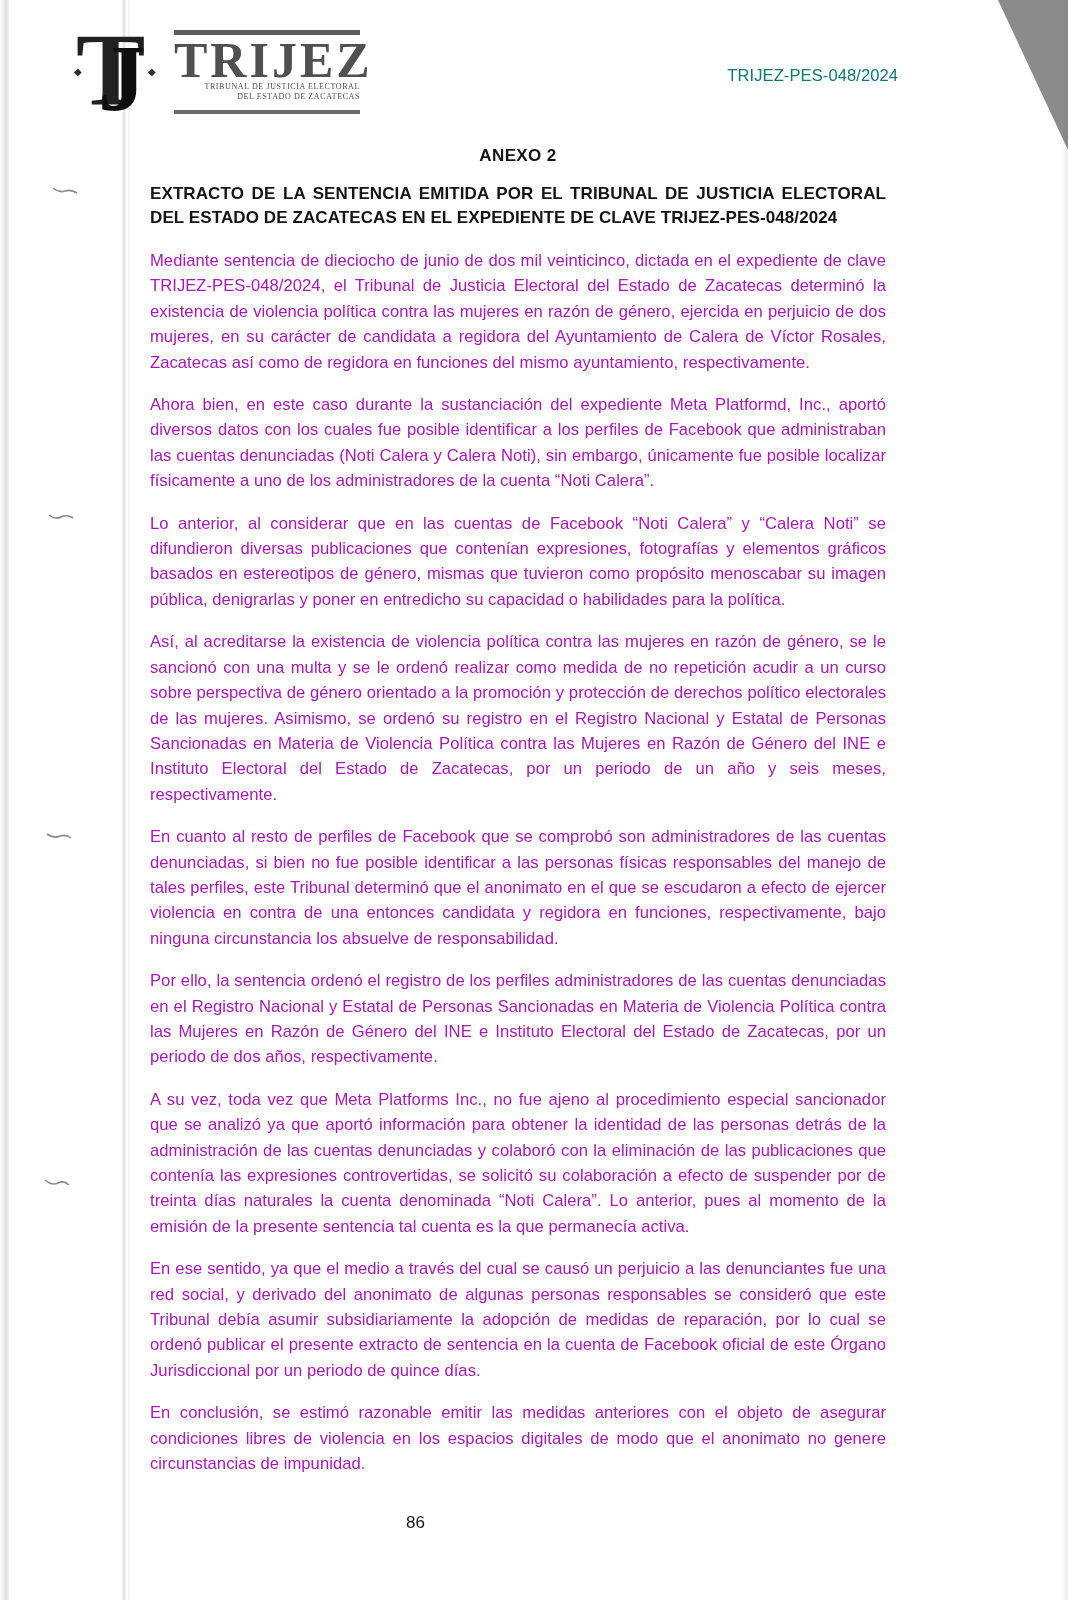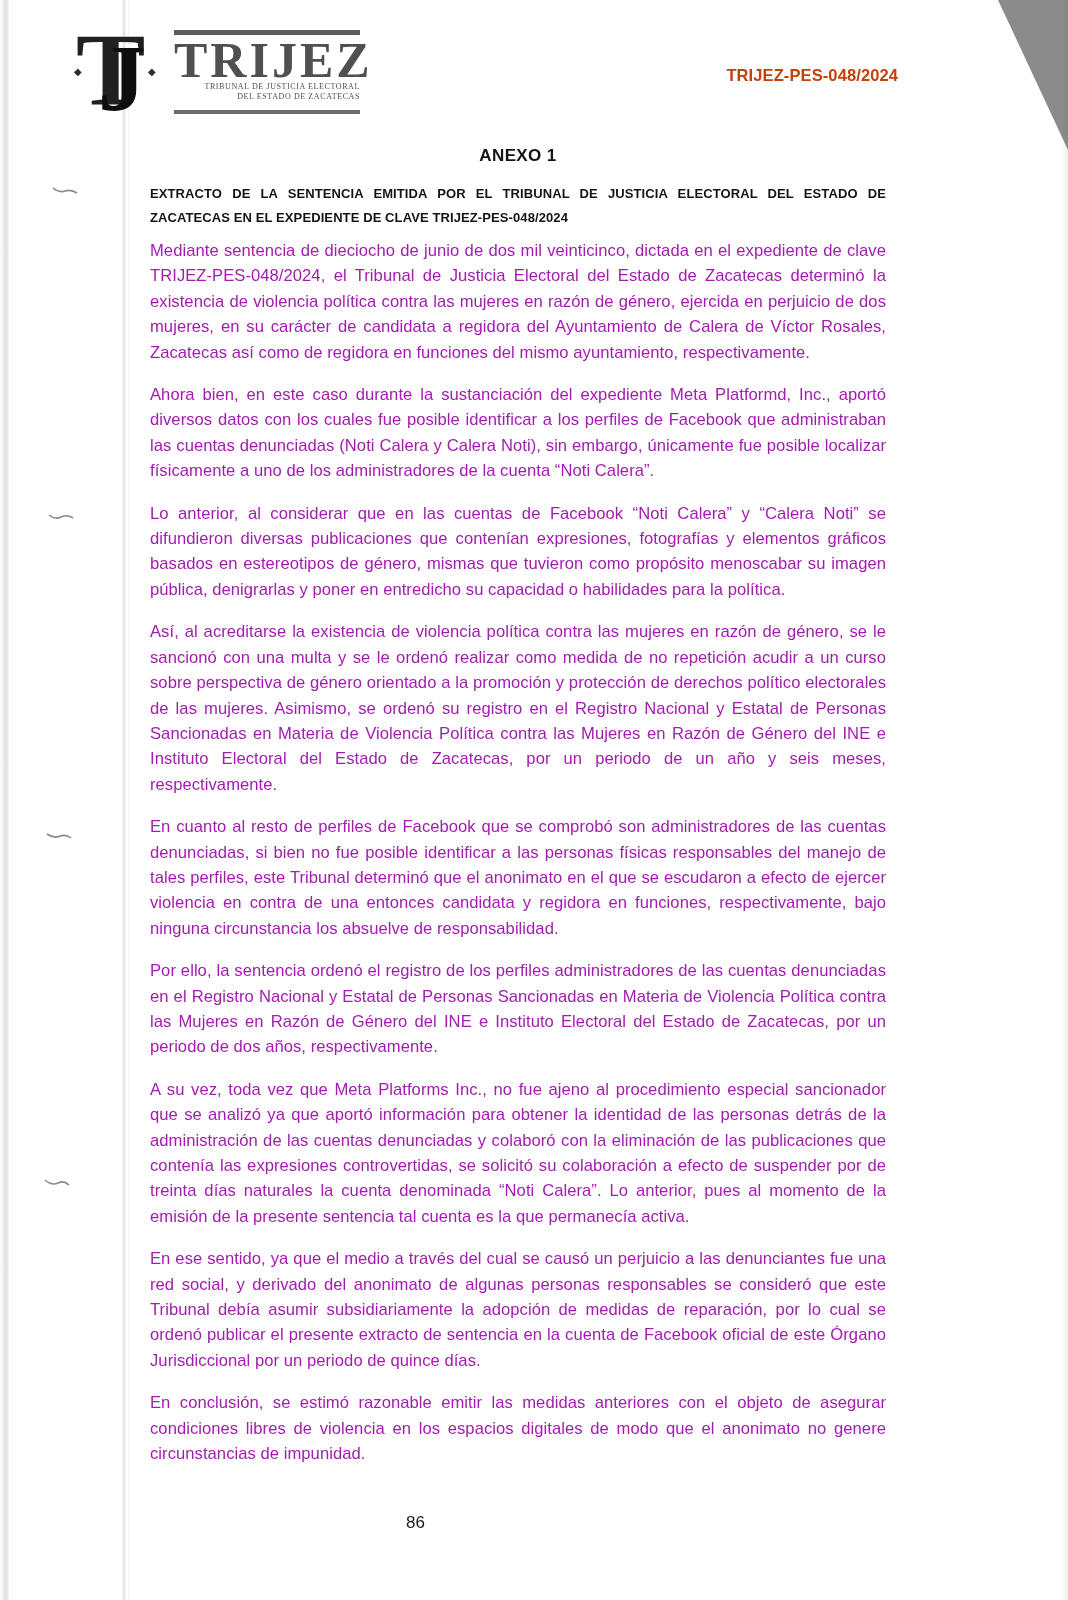--- a/index.html
+++ b/index.html
@@ -148,50 +148,50 @@
     text-align: right;
     text-transform: uppercase;
   }
   .logo-sub2 { margin-bottom: 8px; }
 
   .file-code {
     position: absolute;
     right: 170px;
     top: 66px;
     font-size: 16.5px;
-    font-weight: 700;
-    color: #c2410c;
+    font-weight: 400;
+    color: #0f766e;
     letter-spacing: .1px;
     white-space: nowrap;
   }
 
   
   .content {
     position: absolute;
     left: 150px;
     top: 146px;
     width: 736px;
   }
   .anexo {
     text-align: center;
     font-size: 17px;
     font-weight: 700;
     color: #141417;
     letter-spacing: .4px;
     margin-bottom: 16px;
   }
   .doc-title {
-    font-size: 13px;
+    font-size: 17px;
     font-weight: 700;
     color: #141417;
     line-height: 23.5px;
     text-align: justify;
     text-justify: inter-word;
     letter-spacing: .1px;
-    margin-bottom: 9px;
+    margin-bottom: 19px;
   }
   p.para {
     font-size: 16.6px;
     line-height: 25.4px;
     color: #a21caf;
     text-align: justify;
     text-justify: inter-word;
     margin: 0 0 17px 0;
     letter-spacing: .05px;
   }
@@ -255,21 +255,21 @@
         <div class="logo-trijez">TRIJEZ</div>
         <div class="logo-sub1">Tribunal de Justicia Electoral</div>
         <div class="logo-sub2">del Estado de Zacatecas</div>
         <div class="logo-rule-bottom"></div>
       </div>
     </div>
     <div class="file-code">TRIJEZ-PES-048/2024</div>
   </div>
 
   <div class="content">
-    <div class="anexo">ANEXO 1</div>
+    <div class="anexo">ANEXO 2</div>
     <div class="doc-title">EXTRACTO DE LA SENTENCIA EMITIDA POR EL TRIBUNAL DE JUSTICIA ELECTORAL DEL ESTADO DE ZACATECAS EN EL EXPEDIENTE DE CLAVE TRIJEZ-PES-048/2024</div>
 
     <p class="para">Mediante sentencia de dieciocho de junio de dos mil veinticinco, dictada en el expediente de clave TRIJEZ-PES-048/2024, el Tribunal de Justicia Electoral del Estado de Zacatecas determinó la existencia de violencia política contra las mujeres en razón de género, ejercida en perjuicio de dos mujeres, en su carácter de candidata a regidora del Ayuntamiento de Calera de Víctor Rosales, Zacatecas así como de regidora en funciones del mismo ayuntamiento, respectivamente.</p>
     <p class="para">Ahora bien, en este caso durante la sustanciación del expediente Meta Platformd, Inc., aportó diversos datos con los cuales fue posible identificar a los perfiles de Facebook que administraban las cuentas denunciadas (Noti Calera y Calera Noti), sin embargo, únicamente fue posible localizar físicamente a uno de los administradores de la cuenta “Noti Calera”.</p>
     <p class="para">Lo anterior, al considerar que en las cuentas de Facebook “Noti Calera” y “Calera Noti” se difundieron diversas publicaciones que contenían expresiones, fotografías y elementos gráficos basados en estereotipos de género, mismas que tuvieron como propósito menoscabar su imagen pública, denigrarlas y poner en entredicho su capacidad o habilidades para la política.</p>
     <p class="para">Así, al acreditarse la existencia de violencia política contra las mujeres en razón de género, se le sancionó con una multa y se le ordenó realizar como medida de no repetición acudir a un curso sobre perspectiva de género orientado a la promoción y protección de derechos político electorales de las mujeres. Asimismo, se ordenó su registro en el Registro Nacional y Estatal de Personas Sancionadas en Materia de Violencia Política contra las Mujeres en Razón de Género del INE e Instituto Electoral del Estado de Zacatecas, por un periodo de un año y seis meses, respectivamente.</p>
     <p class="para">En cuanto al resto de perfiles de Facebook que se comprobó son administradores de las cuentas denunciadas, si bien no fue posible identificar a las personas físicas responsables del manejo de tales perfiles, este Tribunal determinó que el anonimato en el que se escudaron a efecto de ejercer violencia en contra de una entonces candidata y regidora en funciones, respectivamente, bajo ninguna circunstancia los absuelve de responsabilidad.</p>
     <p class="para">Por ello, la sentencia ordenó el registro de los perfiles administradores de las cuentas denunciadas en el Registro Nacional y Estatal de Personas Sancionadas en Materia de Violencia Política contra las Mujeres en Razón de Género del INE e Instituto Electoral del Estado de Zacatecas, por un periodo de dos años, respectivamente.</p>
     <p class="para">A su vez, toda vez que Meta Platforms Inc., no fue ajeno al procedimiento especial sancionador que se analizó ya que aportó información para obtener la identidad de las personas detrás de la administración de las cuentas denunciadas y colaboró con la eliminación de las publicaciones que contenía las expresiones controvertidas, se solicitó su colaboración a efecto de suspender por de treinta días naturales la cuenta denominada “Noti Calera”. Lo anterior, pues al momento de la emisión de la presente sentencia tal cuenta es la que permanecía activa.</p>
     <p class="para">En ese sentido, ya que el medio a través del cual se causó un perjuicio a las denunciantes fue una red social, y derivado del anonimato de algunas personas responsables se consideró que este Tribunal debía asumir subsidiariamente la adopción de medidas de reparación, por lo cual se ordenó publicar el presente extracto de sentencia en la cuenta de Facebook oficial de este Órgano Jurisdiccional por un periodo de quince días.</p>

